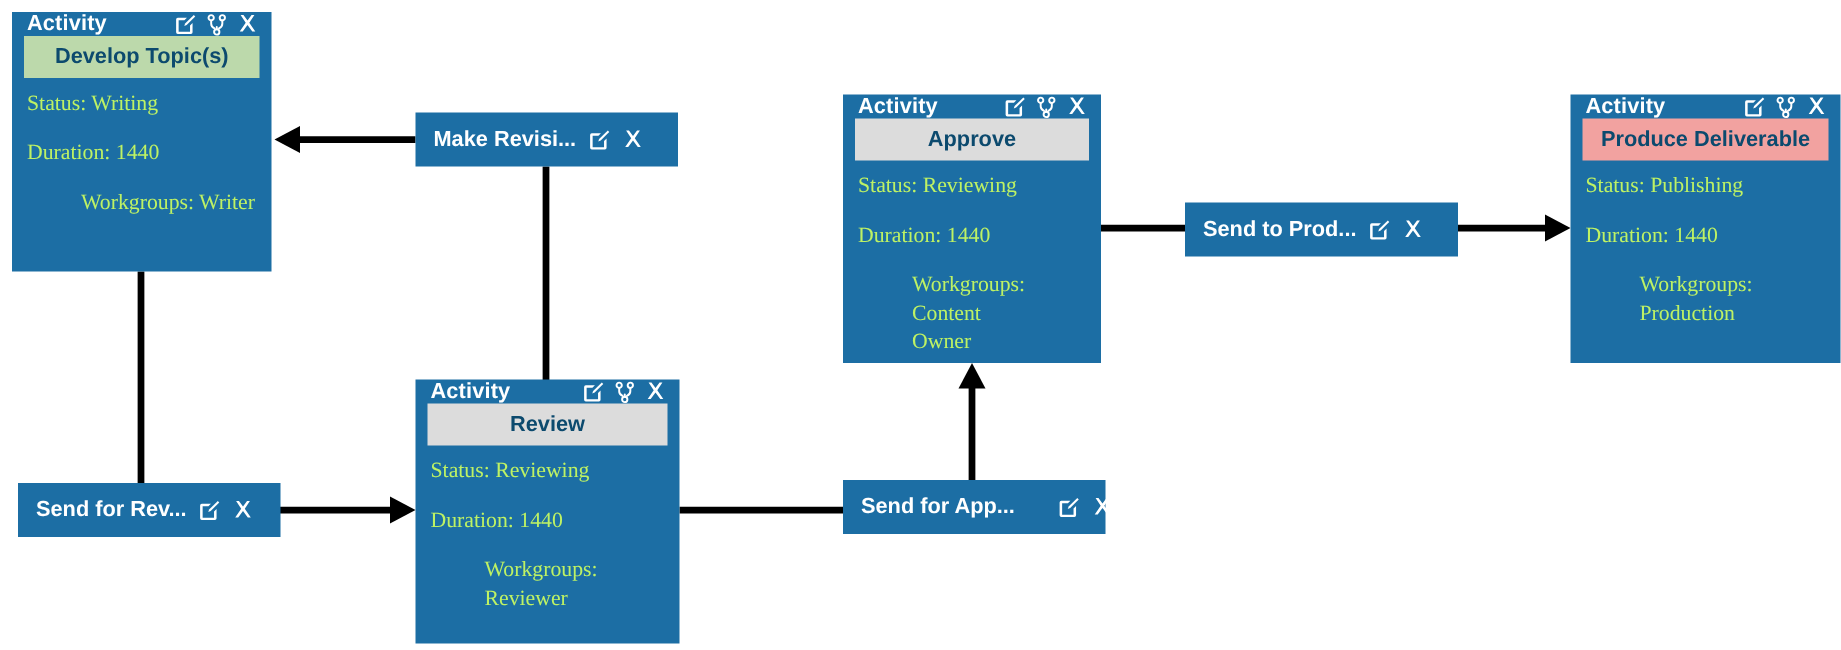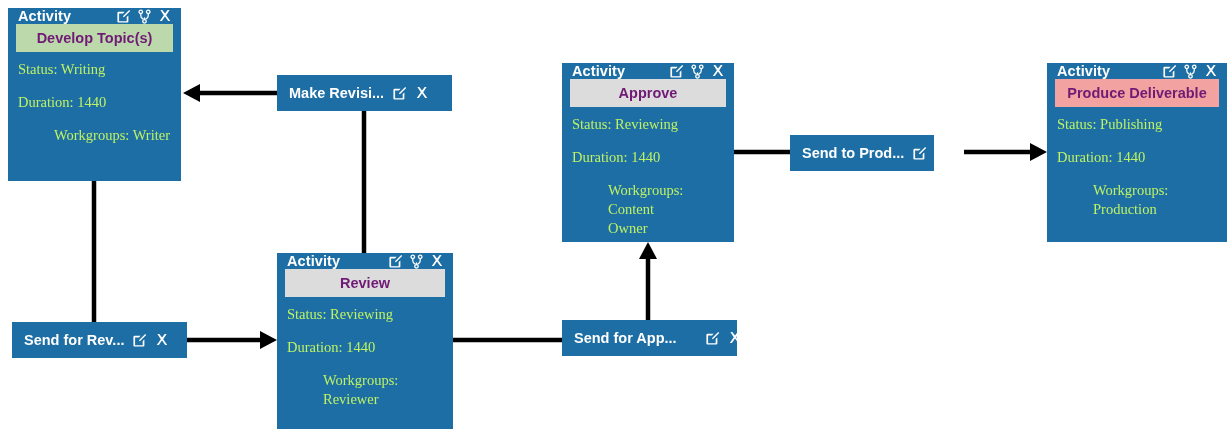--- a/index.html
+++ b/index.html
@@ -54,21 +54,21 @@
   .ico svg { display: block; }
 
   .node-name {
     margin: 0 8px;
     height: 28px;
     display: flex;
     align-items: center;
     justify-content: center;
     font-size: 14.5px;
     font-weight: 700;
-    color: #701a75;
+    color: #0c4a6e;
     text-align: center;
   }
   .node-body { padding: 8px 10px 10px 10px; }
   .node-body .row {
     color: #bef264;
     font-size: 14.5px;
     line-height: 19px;
     margin-bottom: 14px;
     white-space: pre-line;
     font-family: Liberation Serif, serif;
@@ -315,21 +315,21 @@
     <path d="M14.1 1.1 L15.1 2.1 L9.0 8.2 L7.3 8.8 L7.9 7.1 Z" fill="#ffffff"></path>
   </svg>
         </span>
         <span class="ico">
           <svg width="14" height="14" viewBox="0 0 14 14" aria-hidden="true">
     <path d="M2.4 1.0 L4.3 1.0 L7.0 4.6 L9.7 1.0 L11.6 1.0 L8.2 6.2 L12.2 12.0 L10.2 12.0 L7.0 7.6 L3.8 12.0 L1.8 12.0 L5.8 6.2 Z" fill="#ffffff"></path>
   </svg>
         </span>
       </span>
     </div>
-    <div class="trans" style="left: 790px; top: 135px; width: 144px;">
+    <div class="trans" style="left: 790px; top: 135px; width: 182px;">
       <span class="tlabel">Send to Prod...</span>
       <span class="icons">
         <span class="ico">
           <svg width="15" height="15" viewBox="0 0 16 16" aria-hidden="true">
     <path d="M1.5 4.2 A1.2 1.2 0 0 1 2.7 3 H9.2 L7.4 4.8 H3.3 V13 H11.4 V8.6 L13.2 6.8 V13.3 A1.2 1.2 0 0 1 12 14.5 H2.7 A1.2 1.2 0 0 1 1.5 13.3 Z" fill="#ffffff"></path>
     <path d="M14.1 1.1 L15.1 2.1 L9.0 8.2 L7.3 8.8 L7.9 7.1 Z" fill="#ffffff"></path>
   </svg>
         </span>
         <span class="ico">
           <svg width="14" height="14" viewBox="0 0 14 14" aria-hidden="true">

